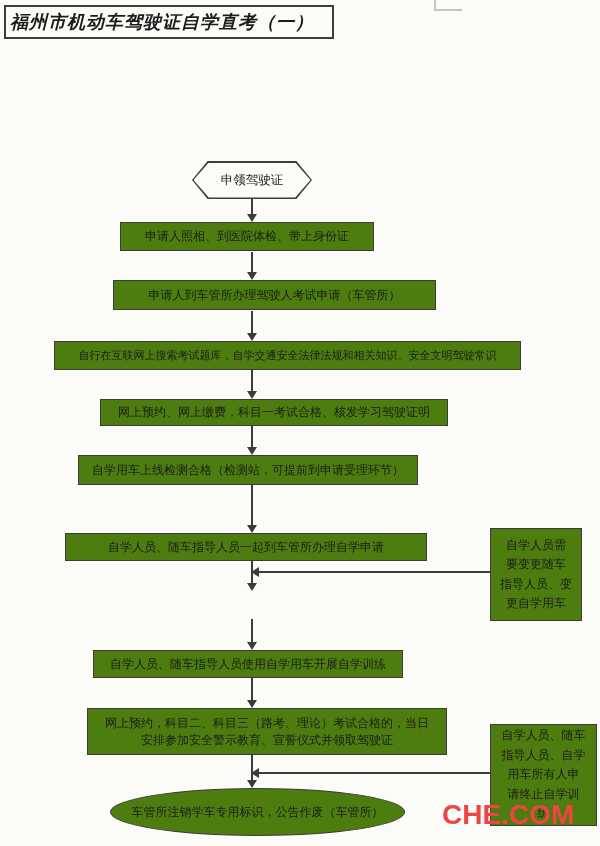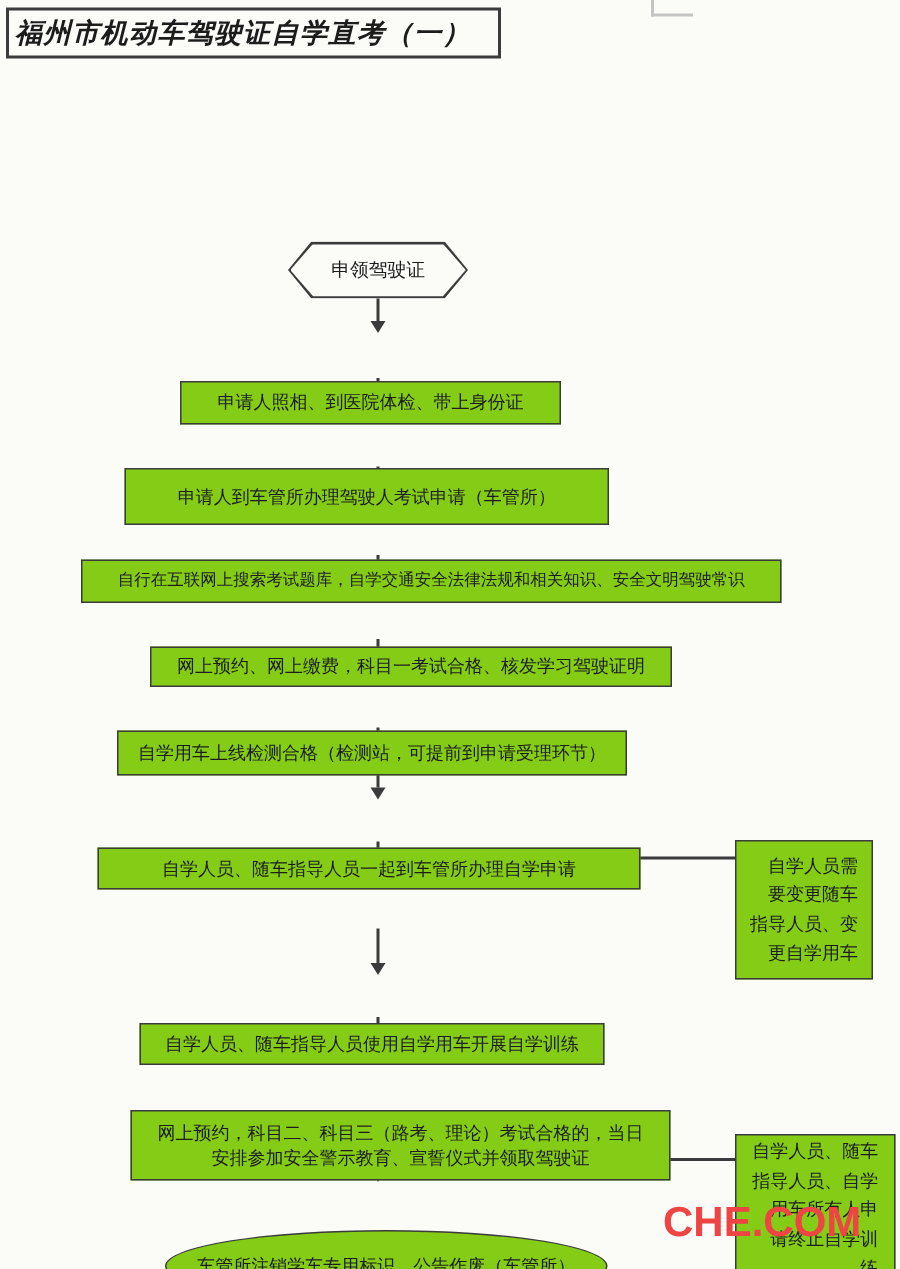--- a/index.html
+++ b/index.html
@@ -7,23 +7,23 @@
   #page{position:relative;width:600px;height:846px;background:#fbfbf8;overflow:hidden;color:#1c1c1c;}
 
   
   .doc-label{position:absolute;left:4px;top:5px;width:330px;height:34px;border:2px solid #3b3b3b;
     display:flex;align-items:center;padding-left:4px;box-sizing:border-box;
     font-family:"Liberation Serif", serif;font-style:italic;font-weight:bold;font-size:18px;letter-spacing:1px;}
   .page-title{position:absolute;left:20px;top:84px;font-size:29px;font-weight:bold;letter-spacing:1px;white-space:nowrap;}
   .scan-frag{position:absolute;left:434px;top:0;width:26px;height:9px;border-left:2px solid #9a9a9a;border-bottom:2px solid #9a9a9a;opacity:.55;}
 
   
-  .nd{position:absolute;border:1px solid #3b3b3b;background:#84cc16;box-sizing:border-box;
+  .nd{position:absolute;border:1px solid #3b3b3b;background:#4d7c0f;box-sizing:border-box;
     display:flex;align-items:center;justify-content:center;text-align:center;
-    font-size:12px;line-height:1.35;white-space:pre-line;padding:1px 3px;margin-top:32px;}
+    font-size:12px;line-height:1.35;white-space:pre-line;padding:1px 3px;}
   .small{font-size:11px;}
 
   
   .hex-outer{position:absolute;left:192px;top:161px;width:120px;height:38px;
     clip-path:polygon(13% 0,87% 0,100% 50%,87% 100%,13% 100%,0 50%);background:#3b3b3b;}
   .hex-inner{position:absolute;inset:1.5px;clip-path:polygon(13% 0,87% 0,100% 50%,87% 100%,13% 100%,0 50%);background:#fbfbf8;}
   .hex-label{position:absolute;left:192px;top:161px;width:120px;height:38px;display:flex;align-items:center;justify-content:center;font-size:12.5px;}
 
   
   .ellipse{border-radius:50%;}
@@ -32,29 +32,29 @@
   .va{position:absolute;left:251px;width:2px;background:#3b3b3b;}
   .va::after{content:"";position:absolute;left:-4px;bottom:-8px;width:0;height:0;
     border:5px solid transparent;border-bottom:none;border-top:8px solid #3b3b3b;}
 
   
   .ha{position:absolute;left:259px;width:231px;height:2px;background:#3b3b3b;}
   .ha::before{content:"";position:absolute;left:-8px;top:-4px;width:0;height:0;
     border:5px solid transparent;border-left:none;border-right:8px solid #3b3b3b;}
 
   
-  .side{line-height:1.62;padding:4px 4px;text-align:right;}
+  .side{line-height:1.62;padding:4px 4px;}
 
   
   .wm{position:absolute;left:442px;top:799px;font-size:28px;font-weight:800;letter-spacing:0;
     z-index:6;white-space:nowrap;}
 
   
   .s0{left:120px;top:222px;width:254px;height:29px;}
-  .s1{left:83px; top:280px;width:323px;height:38px;}
+  .s1{left:113px; top:280px;width:323px;height:30px;}
   .s2{left:54px; top:341px;width:467px;height:29px;}
   .s3{left:100px;top:399px;width:348px;height:27px;}
   .s4{left:78px; top:455px;width:340px;height:30px;}
   .s5{left:65px; top:533px;width:362px;height:28px;}
   .s6{left:133px;top:591px;width:258px;height:28px;}
   .s7{left:93px; top:650px;width:310px;height:28px;}
   .s8{left:87px; top:708px;width:360px;height:47px;}
   .send{left:110px;top:788px;width:295px;height:48px;}
   .sb0{left:490px;top:528px;width:92px;height:93px;}
   .sb1{left:490px;top:724px;width:107px;height:102px;z-index:1;}

